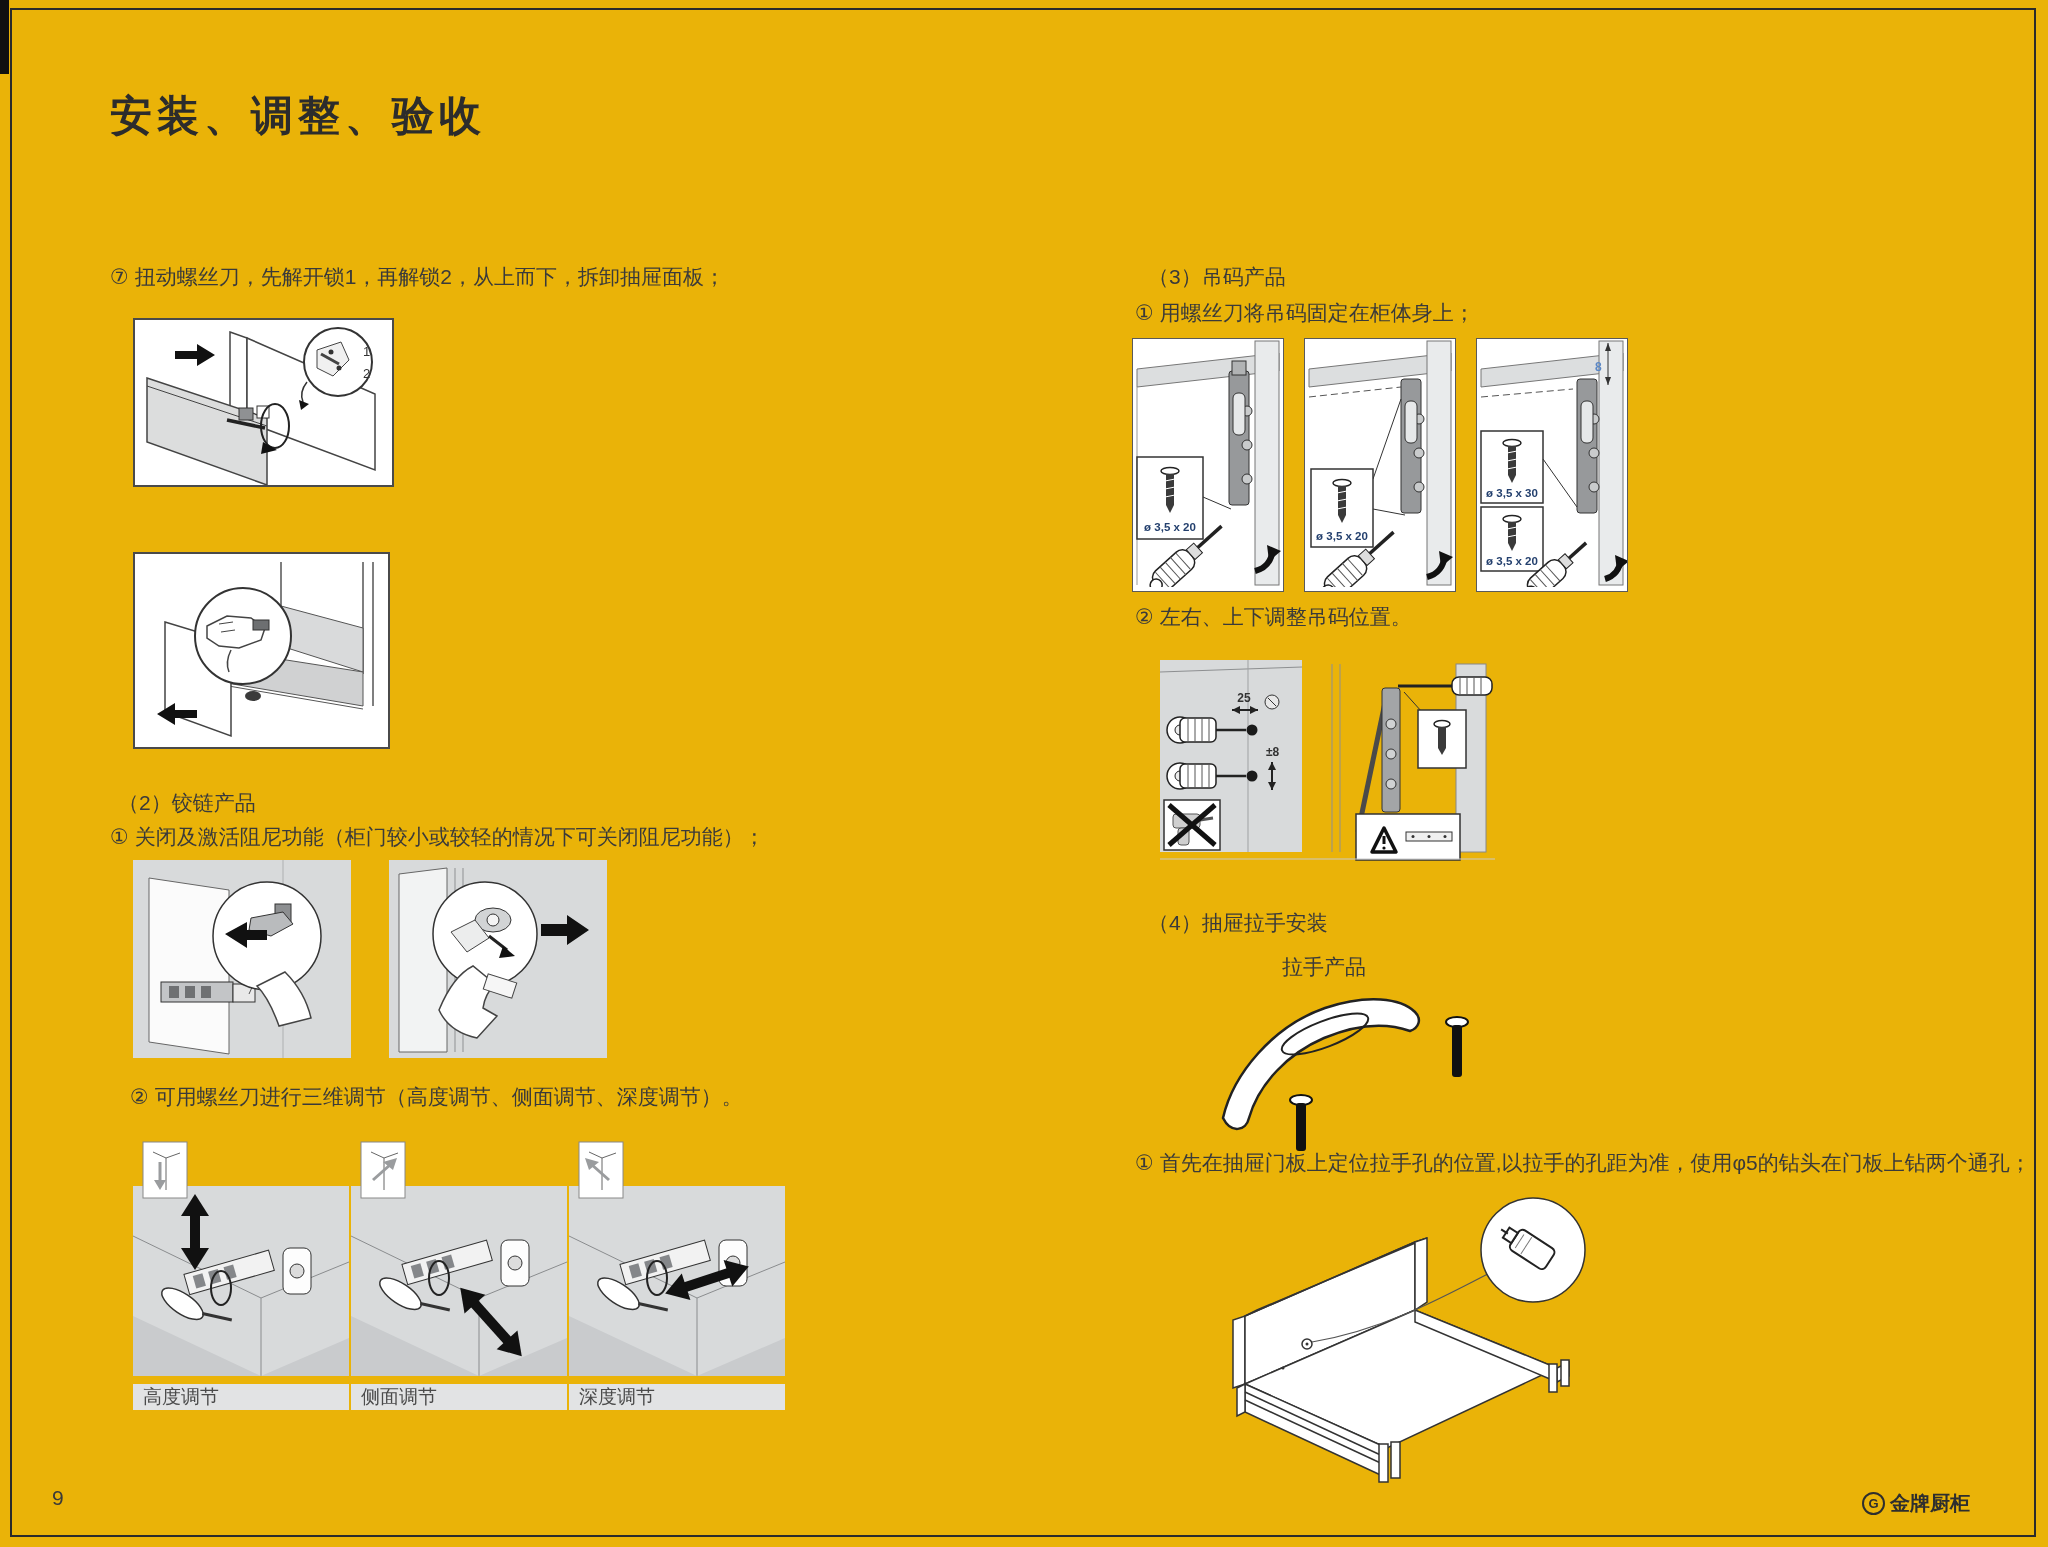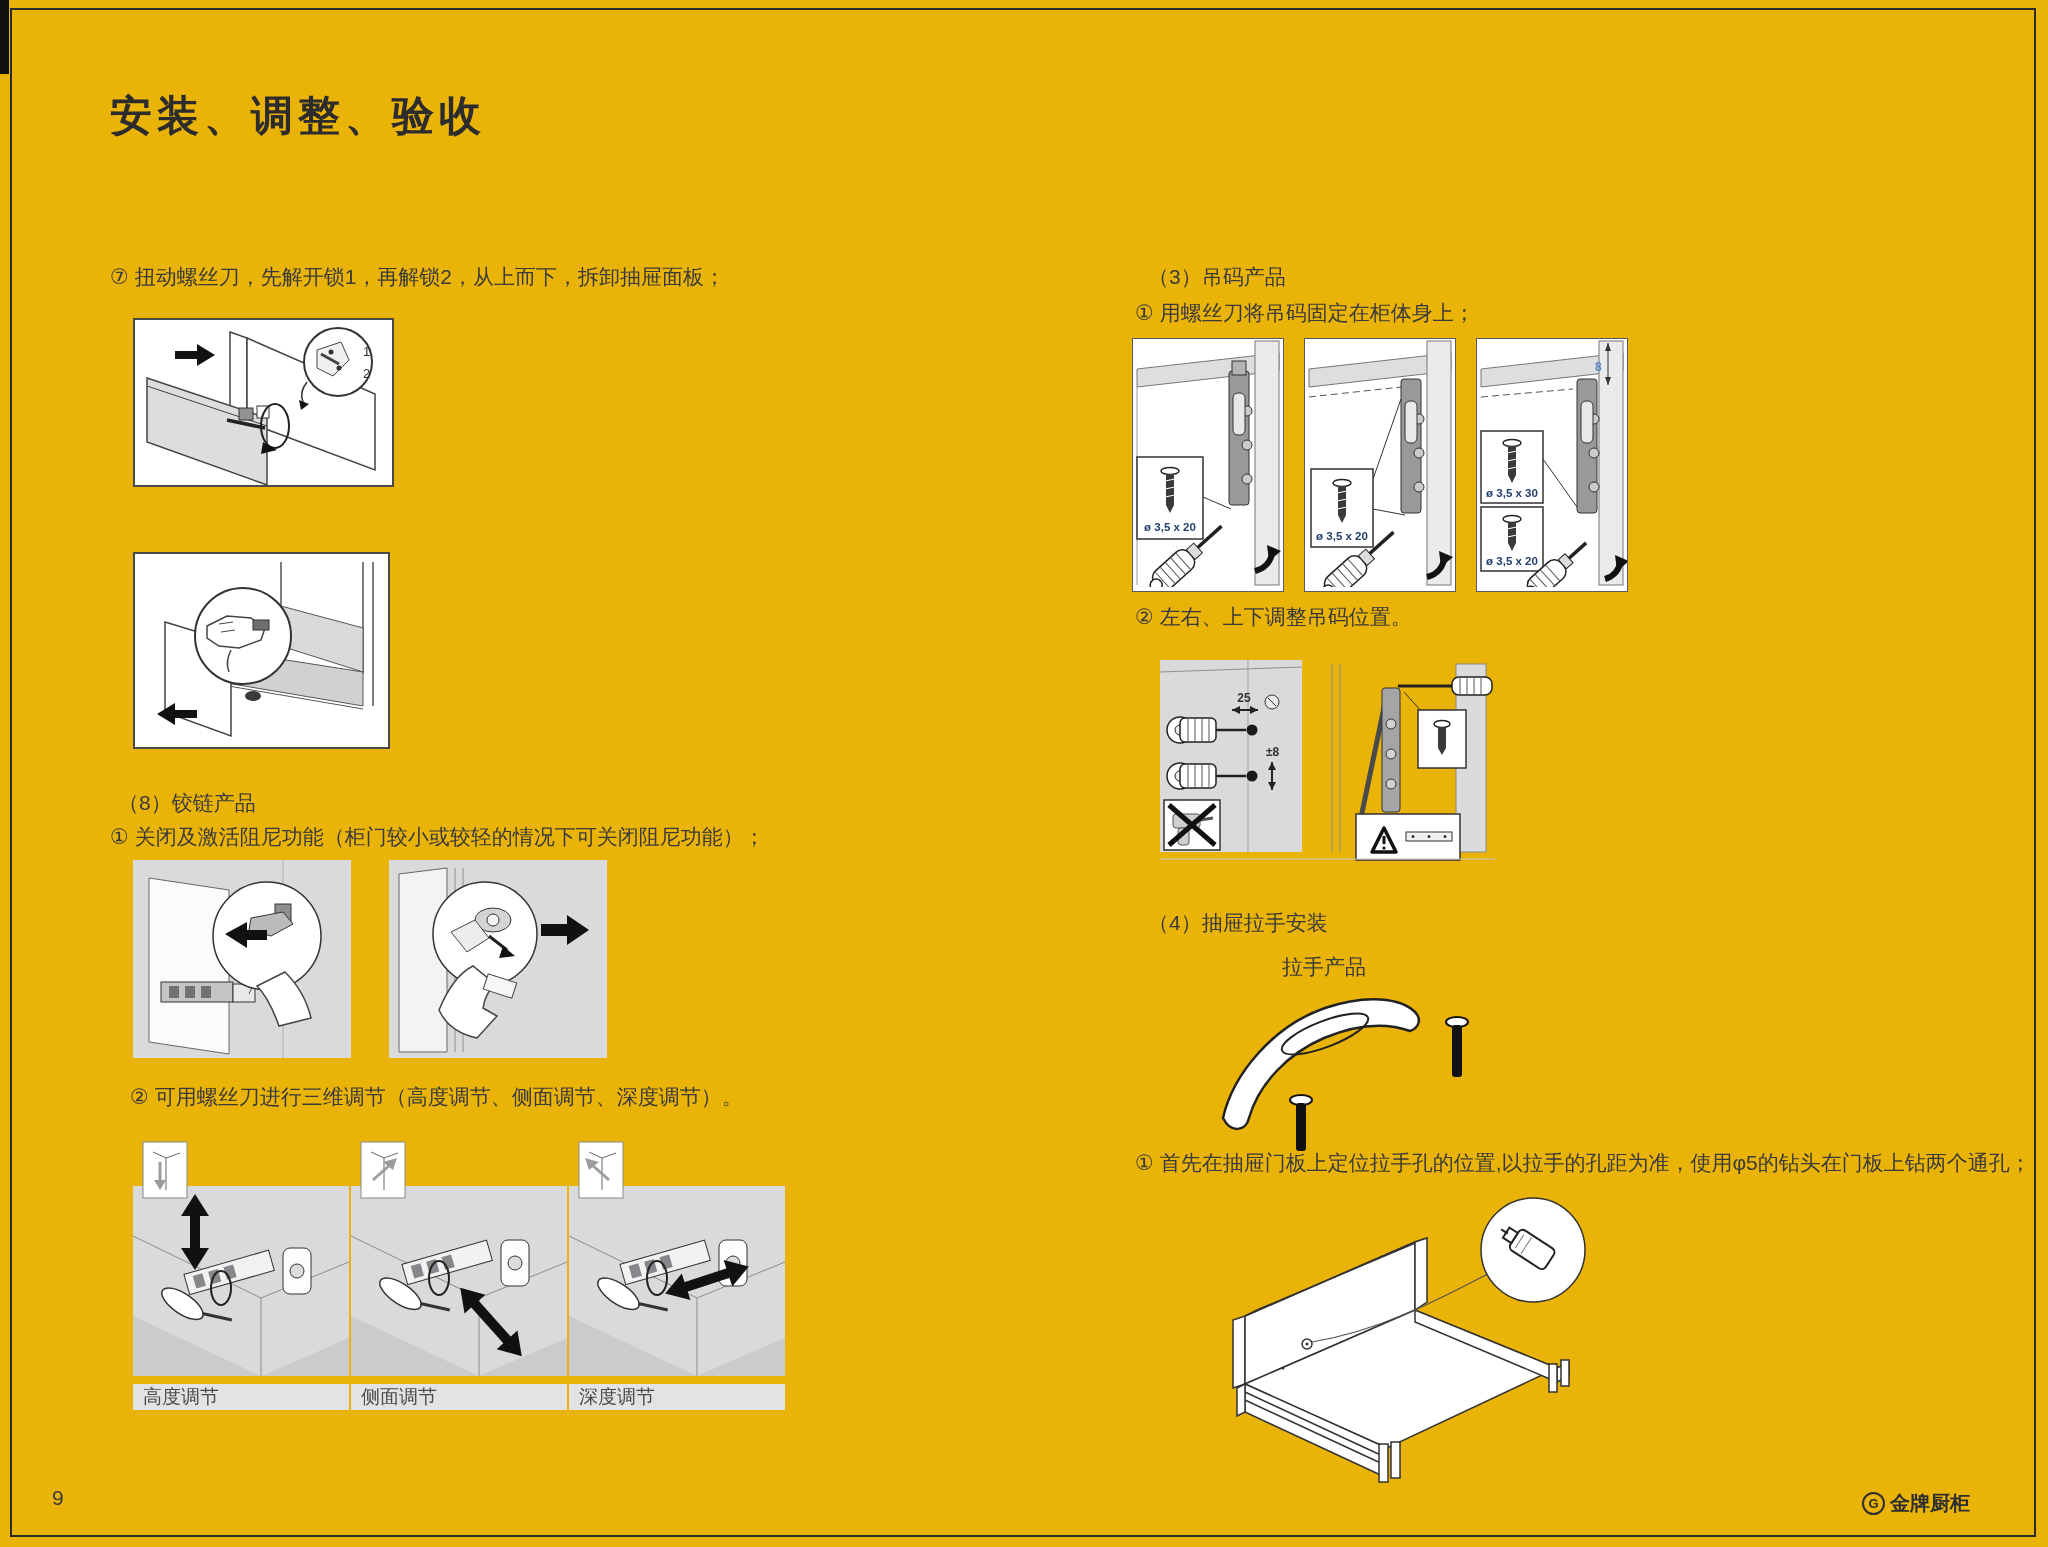--- a/index.html
+++ b/index.html
@@ -72,21 +72,21 @@
       <circle cx="108" cy="82" r="48" fill="#ffffff" stroke="#333" stroke-width="2"></circle>
       <polygon points="72,72 92,62 116,64 130,74 126,86 104,94 84,92 72,84" fill="#ffffff" stroke="#444" stroke-width="1.5"></polygon>
       <line x1="84" y1="70" x2="98" y2="68" stroke="#444"></line>
       <line x1="86" y1="78" x2="100" y2="76" stroke="#444"></line>
       <rect x="118" y="66" width="16" height="10" fill="#6d6f71" stroke="#333"></rect>
       <path d="M96,96 q-6,12 -2,22" stroke="#444" stroke-width="1.5" fill="none"></path>
       <polygon points="62,156 40,156 40,149 22,160 40,171 40,164 62,164" fill="#111"></polygon>
     </svg>
   </div>
 
-  <div class="para" style="left:118px;top:788px;">（8）铰链产品</div>
+  <div class="para" style="left:118px;top:788px;">（2）铰链产品</div>
   <div class="para" style="left:110px;top:822px;">① 关闭及激活阻尼功能（柜门较小或较轻的情况下可关闭阻尼功能）；</div>
 
   <div class="grayrow" style="left:133px;top:860px;">
     <svg width="218" height="198" viewBox="0 0 218 198">
       <rect width="218" height="198" fill="#d8dadb"></rect>
       <polygon points="16,18 96,30 96,194 16,182" fill="#fbfbfb" stroke="#666"></polygon>
       <line x1="150" y1="0" x2="150" y2="198" stroke="#aeb0b1"></line>
       <rect x="28" y="122" width="72" height="20" fill="#c3c5c7" stroke="#333"></rect>
       <rect x="36" y="126" width="10" height="12" fill="#6f7173"></rect>
       <rect x="52" y="126" width="10" height="12" fill="#6f7173"></rect>

